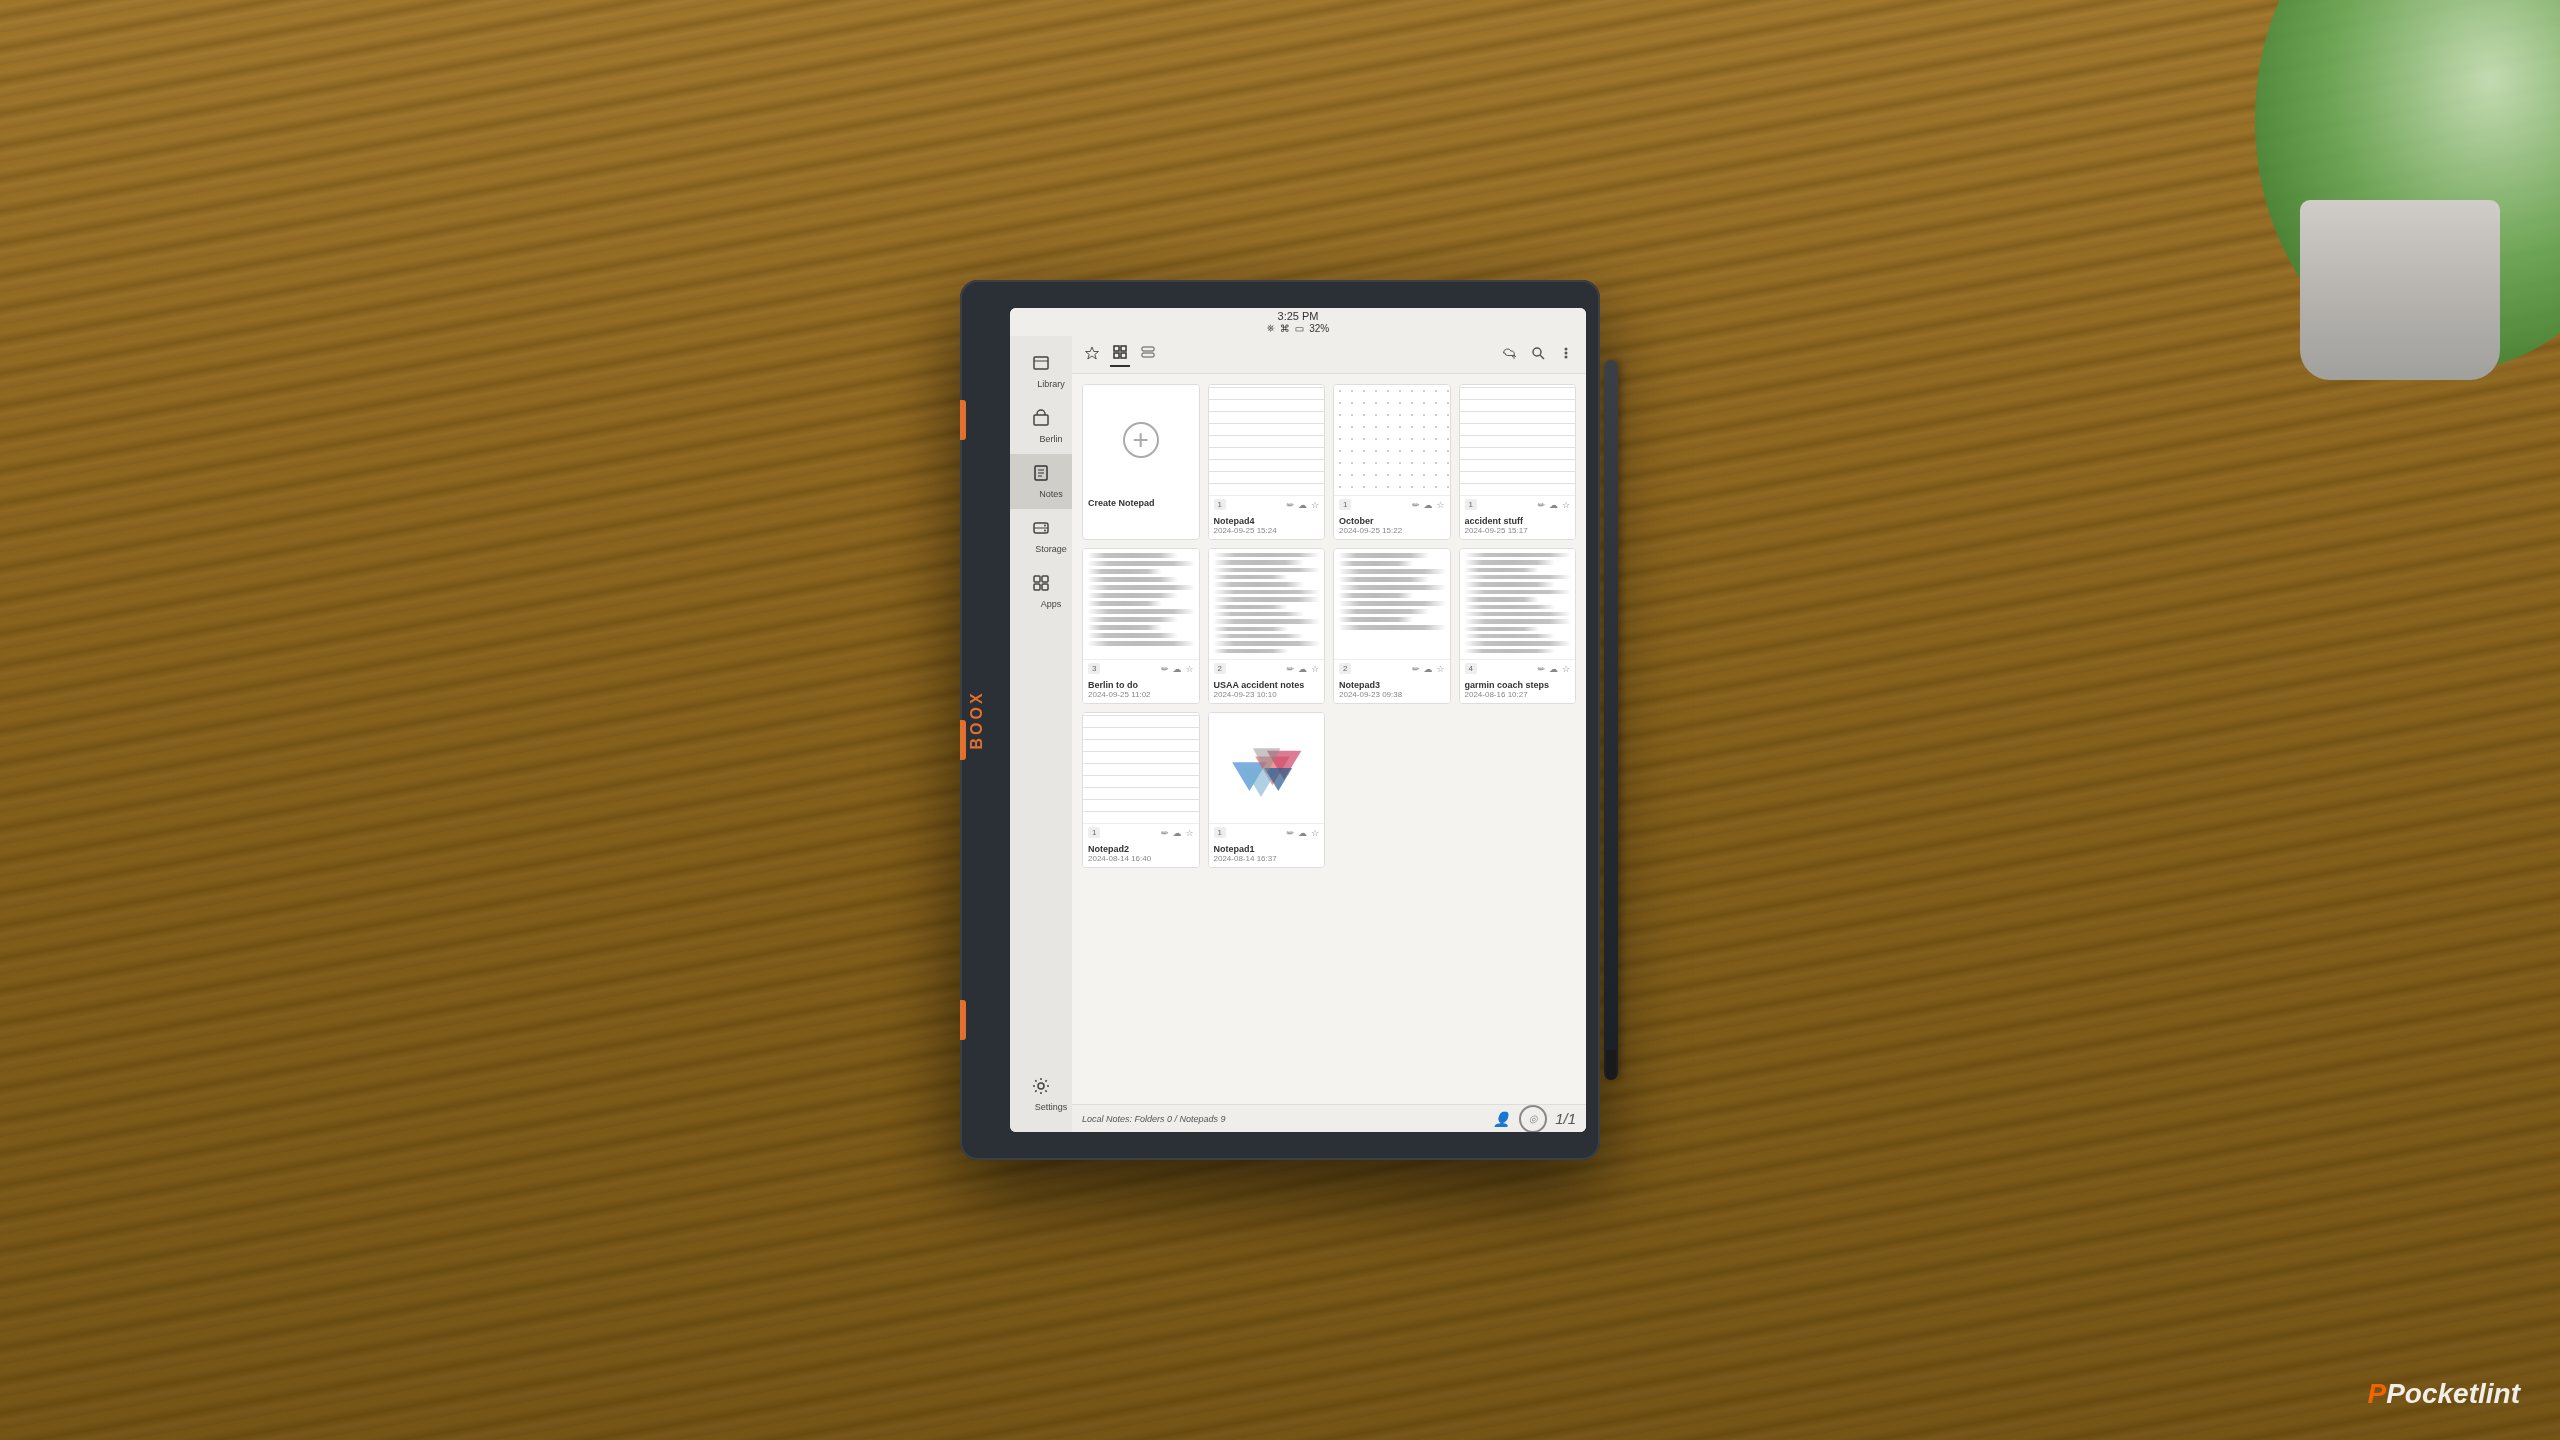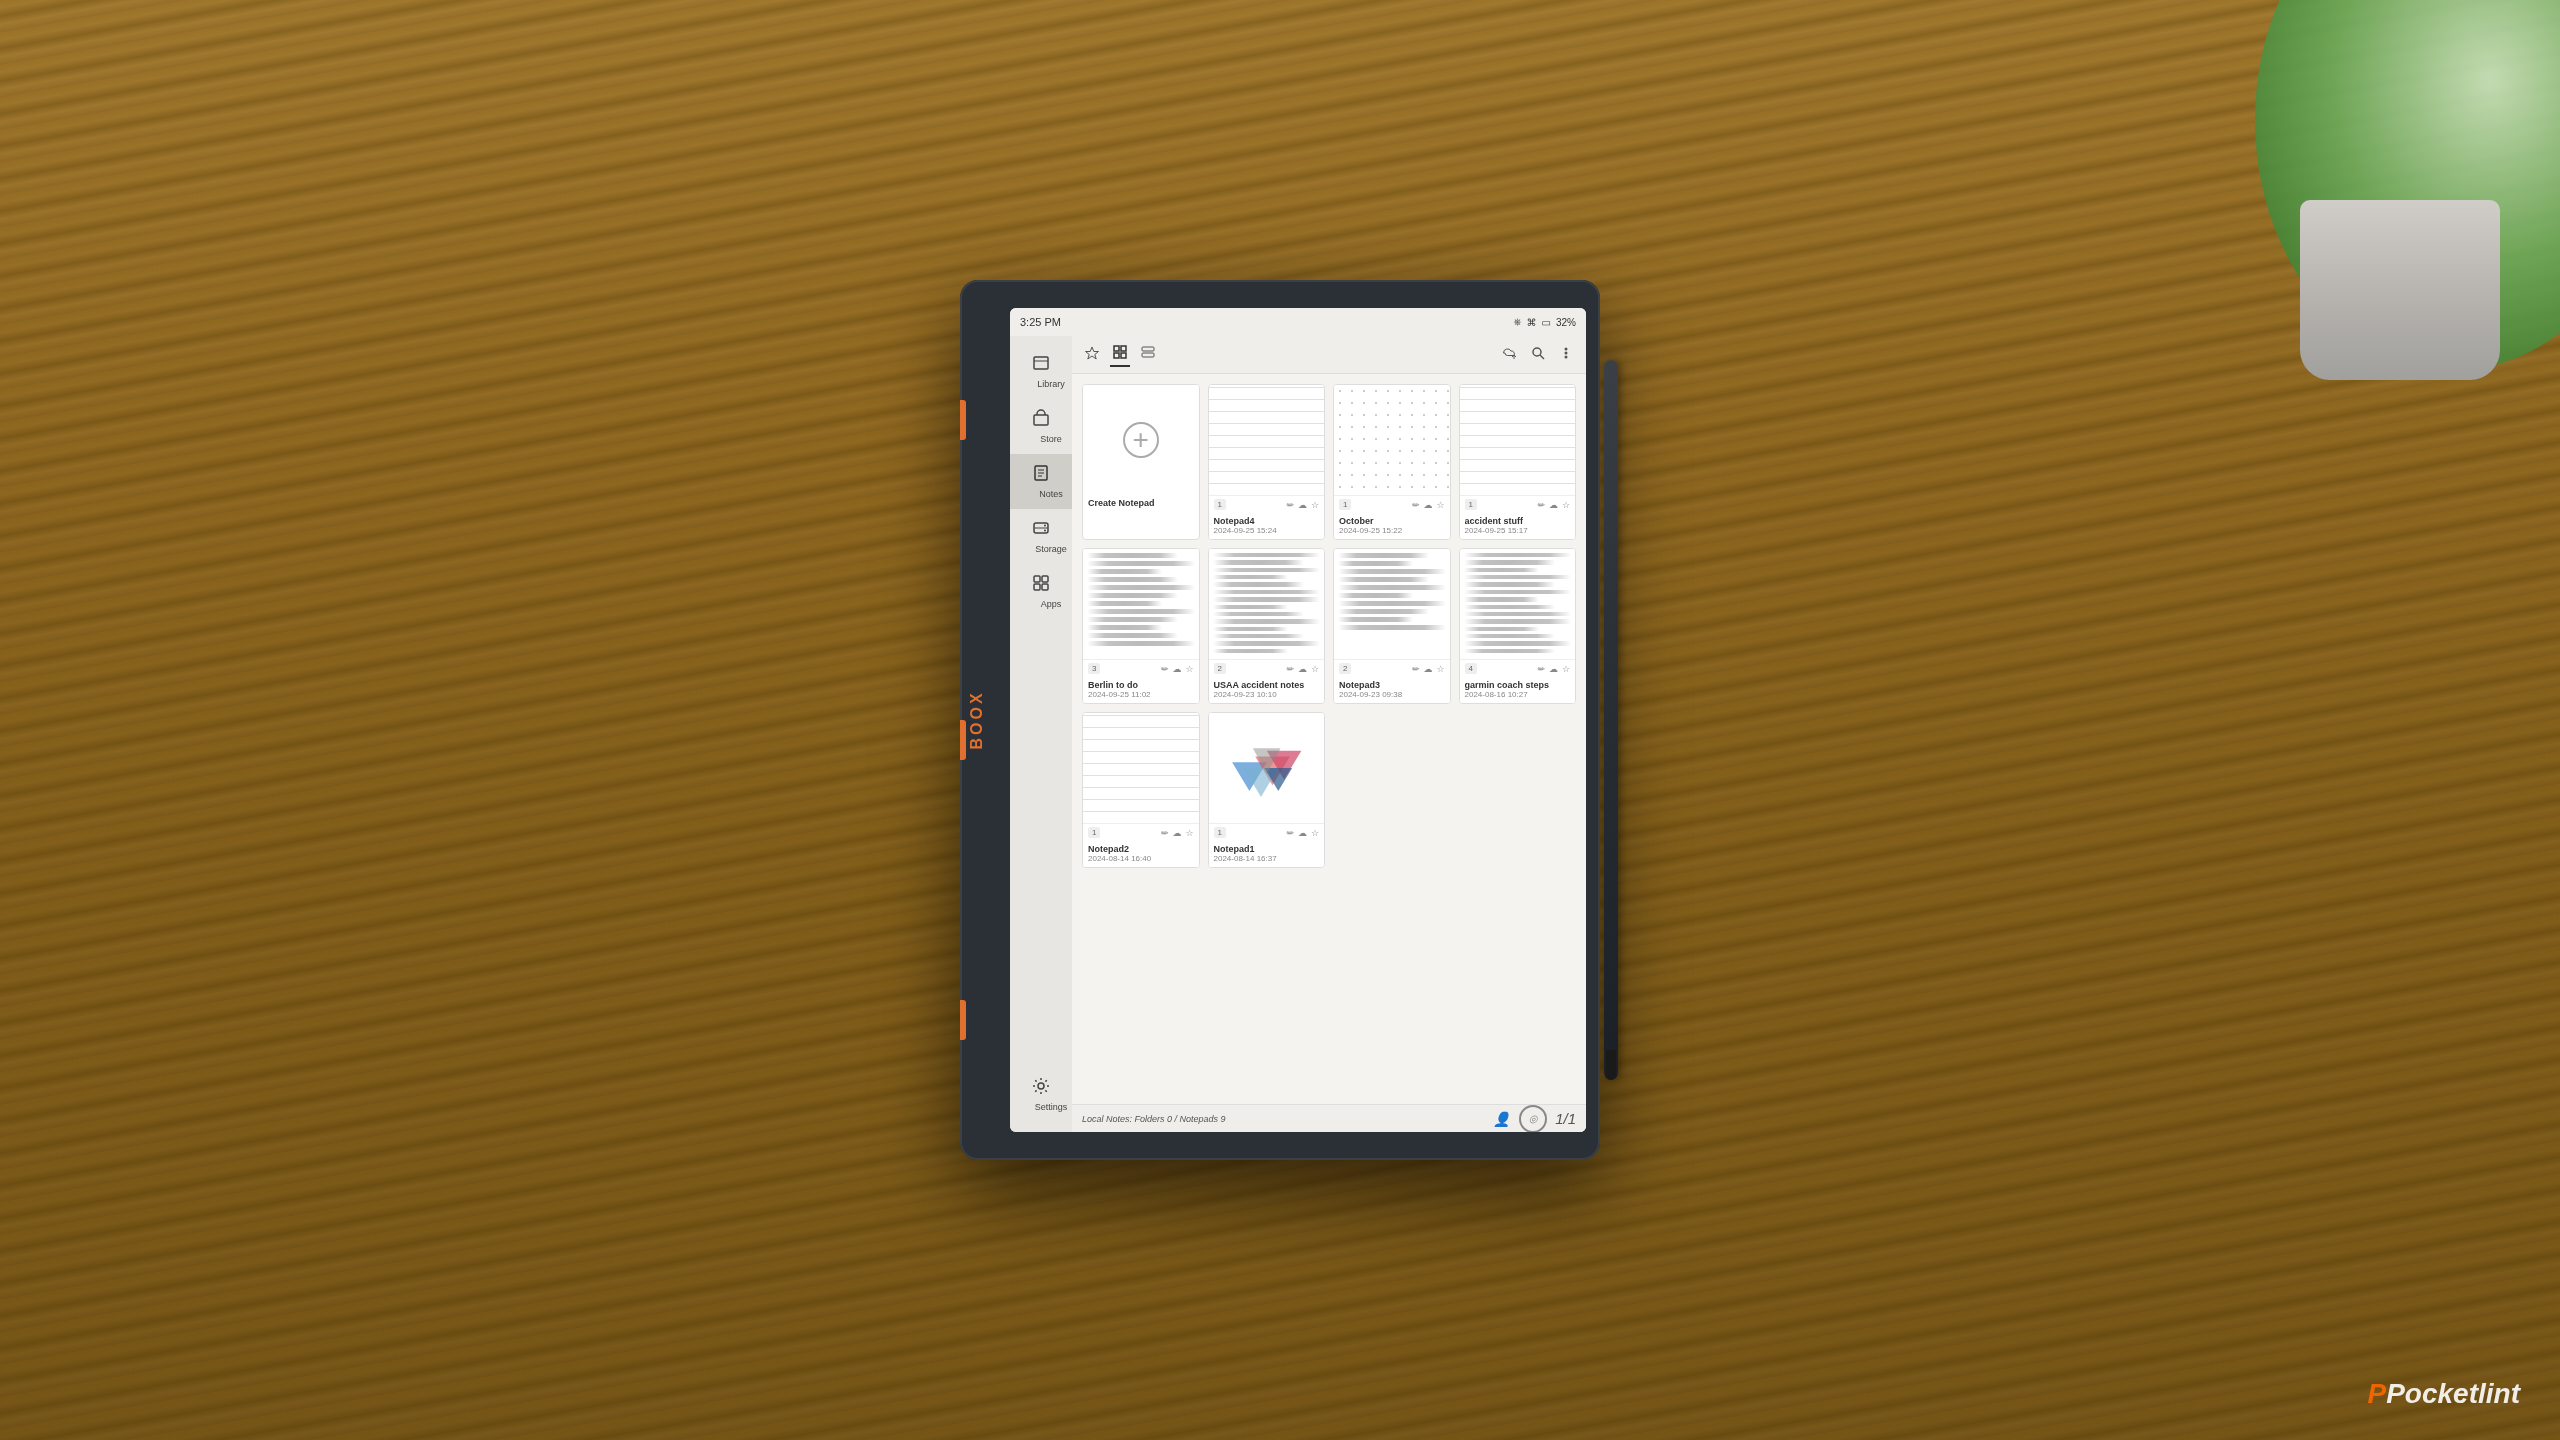--- a/index.html
+++ b/index.html
@@ -141,23 +141,24 @@
       display: flex;
       flex-direction: column;
     }
 
     
     .status-bar {
       height: 28px;
       background: #f0eeea;
       display: flex;
       align-items: center;
-      justify-content: space-between;
+      justify-content: center;
       padding: 0 10px;
       flex-shrink: 0;
+      flex-direction: column;
     }
     .status-time {
       font-size: 11px;
       color: #333;
       font-weight: 500;
     }
     .status-icons {
       display: flex;
       align-items: center;
       gap: 5px;
@@ -438,21 +439,21 @@
           <span class="sidebar-label">Library</span>
         </div>
 
         <div class="sidebar-item">
           <div class="sidebar-icon">
             <svg width="18" height="18" viewBox="0 0 18 18" fill="none">
               <rect x="2" y="6" width="14" height="10" rx="1" stroke="#444" stroke-width="1.5" fill="none"></rect>
               <path d="M5 6V5a4 4 0 018 0v1" stroke="#444" stroke-width="1.5" fill="none"></path>
             </svg>
           </div>
-          <span class="sidebar-label">Store</span>
+          <span class="sidebar-label">Berlin</span>
         </div>
 
         <div class="sidebar-item active">
           <div class="sidebar-icon">
             <svg width="18" height="18" viewBox="0 0 18 18" fill="none">
               <rect x="3" y="2" width="12" height="14" rx="1" stroke="#333" stroke-width="1.5" fill="none"></rect>
               <line x1="6" y1="6" x2="12" y2="6" stroke="#333" stroke-width="1"></line>
               <line x1="6" y1="9" x2="12" y2="9" stroke="#333" stroke-width="1"></line>
               <line x1="6" y1="12" x2="10" y2="12" stroke="#333" stroke-width="1"></line>
             </svg>

